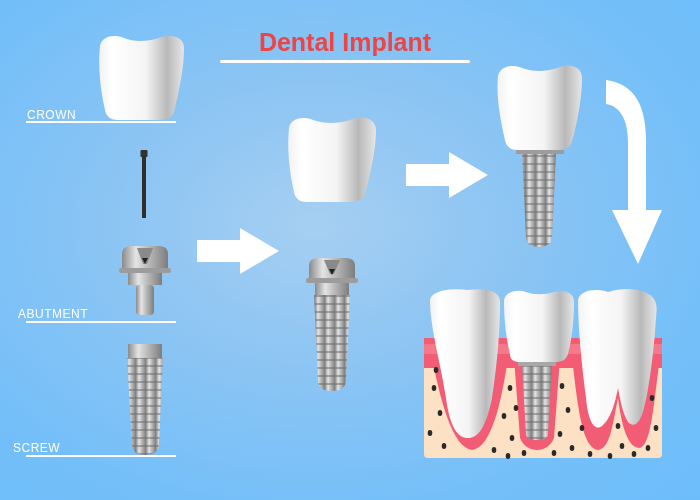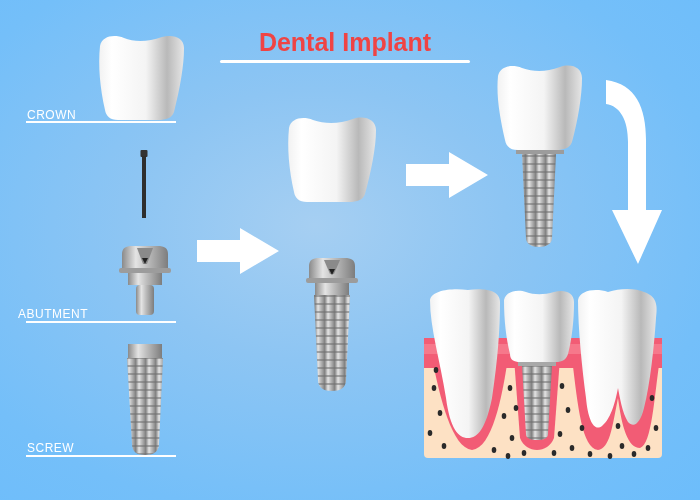--- a/index.html
+++ b/index.html
@@ -66,21 +66,21 @@
   <path d="M19,2 L35,2 L29,18 L25,18 Z" fill="#8a8a8a"></path>
   <path d="M24,12 L30,12 L27,18 Z" fill="#222"></path>
 </svg>
 <div class="abs lbl" style="left:18px;top:307px">ABUTMENT</div>
 <div class="abs lbl-line" style="left:26px;top:321px"></div>
 
 <svg style="left:126px;top:344px" width="40" height="112" viewBox="0 0 40 112">
   <rect x="2" y="0" width="34" height="14" fill="url(#metalG)"></rect>
   <path d="M1,14 L37,14 L33,100 C33,108 27,111 19,111 C11,111 6,108 6,100 Z" fill="url(#threadP)"></path>
 </svg>
-<div class="abs lbl" style="left:27px;top:441px">SCREW</div>
+<div class="abs lbl" style="left:13px;top:441px">SCREW</div>
 <div class="abs lbl-line" style="left:26px;top:455px"></div>
 
 
 <svg style="left:197px;top:228px" width="84" height="46" viewBox="0 0 84 46">
   <path d="M0,12 L43,12 L43,0 L82,23 L43,46 L43,34 L0,34 Z" fill="#fff"></path>
 </svg>
 
 
 <svg style="left:283px;top:114px" width="98" height="90" viewBox="0 0 98 90">
   <path d="M6,14 C8,4 20,2 30,6 C42,10 56,10 70,5 C82,1 93,6 93,16 C93,34 88,58 82,80 C80,86 74,88 66,88 L24,88 C16,88 12,84 11,78 C6,56 4,34 6,14 Z" fill="url(#toothG)"></path>

